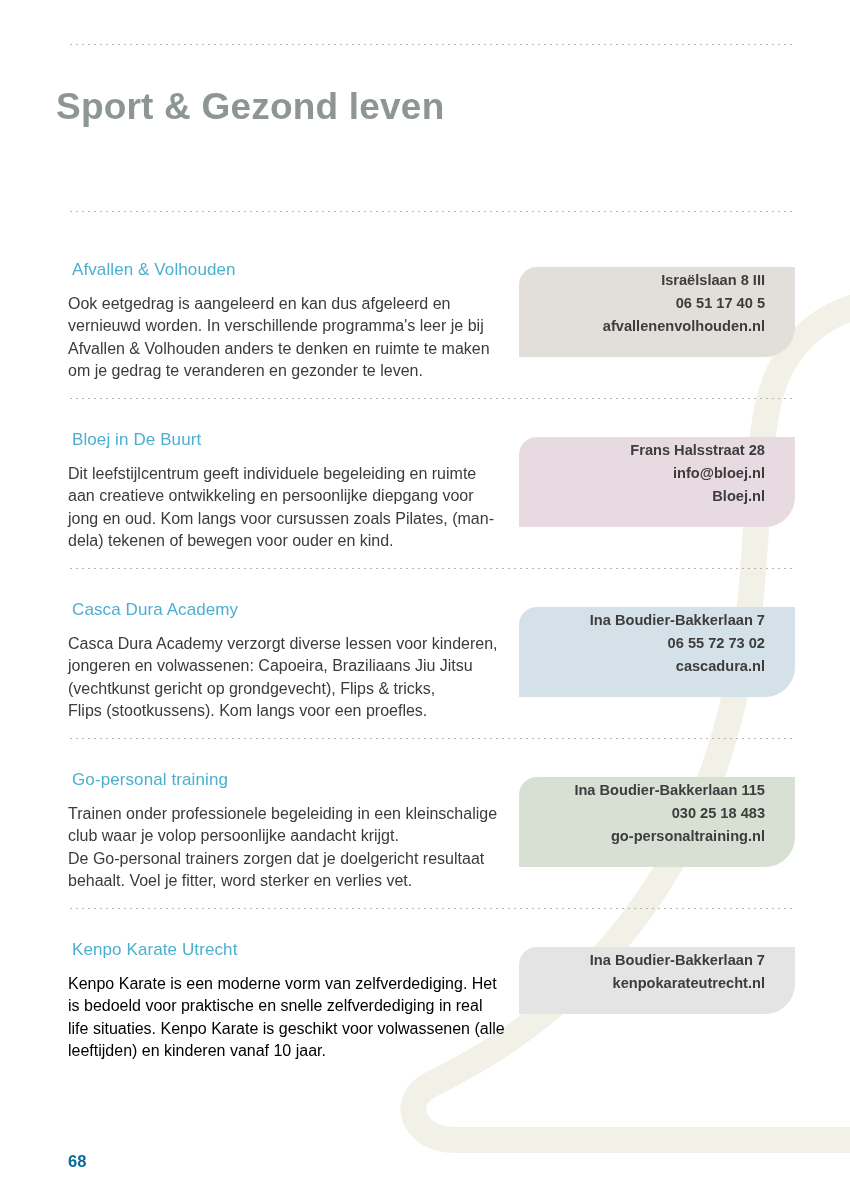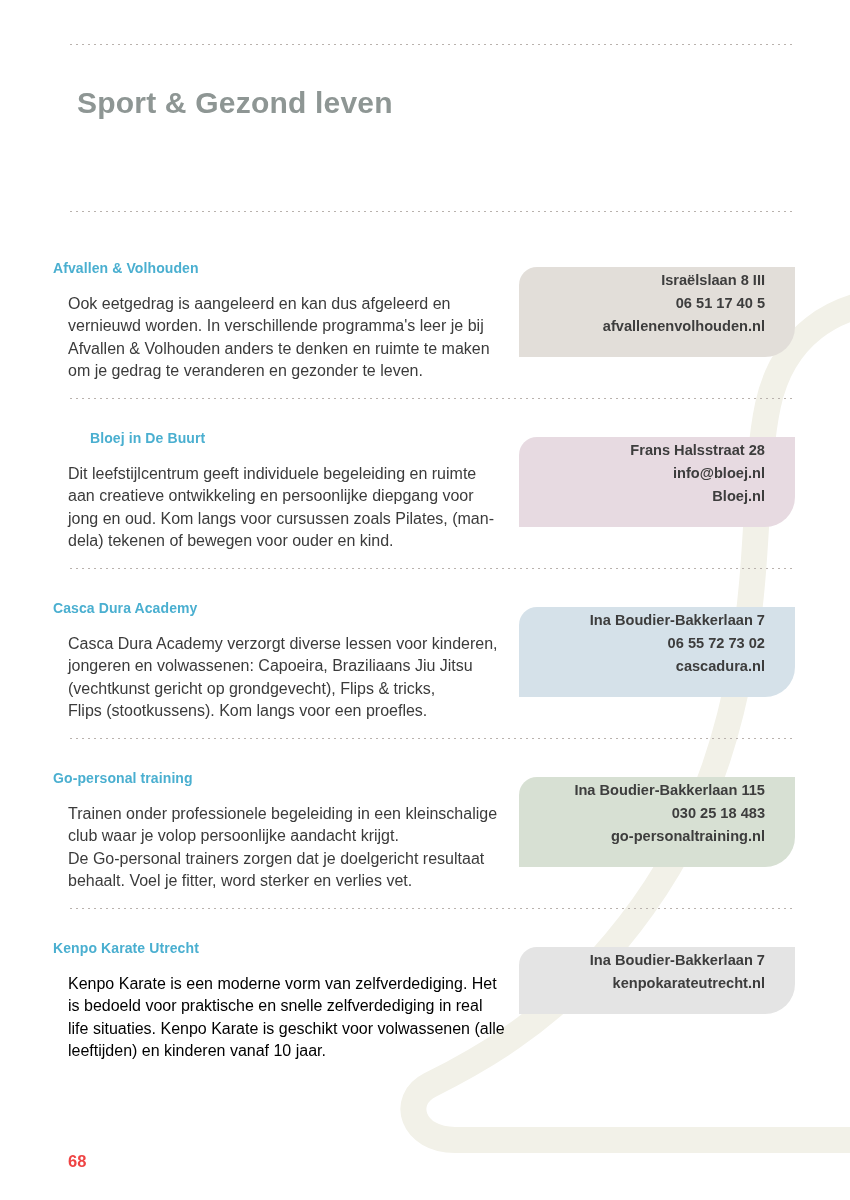--- a/index.html
+++ b/index.html
@@ -41,44 +41,44 @@
     height: 1px;
     background-image: radial-gradient(circle, #b9b2ad 0.85px, rgba(255,255,255,0) 1.1px);
     background-size: 6px 2px;
     background-repeat: repeat-x;
     background-position: 0 0;
     z-index: 3;
   }
 
   .page-title {
     position: absolute;
-    left: 77px;
+    left: 56px;
     top: 86px;
-    font-size: 30px;
+    font-size: 37px;
     font-weight: bold;
     color: #8e9694;
     letter-spacing: 0.2px;
     z-index: 3;
     white-space: nowrap;
   }
 
   
   .entry {
     position: absolute;
     left: 0;
     width: 850px;
     z-index: 3;
   }
 
   .entry-title {
     position: absolute;
-    left: 53px;
+    left: 72px;
     top: 0;
-    font-size: 14px;
-    font-weight: bold;
+    font-size: 17px;
+    font-weight: normal;
     color: #4aafd0;
     letter-spacing: 0.1px;
     white-space: nowrap;
   }
 
   .entry-body {
     position: absolute;
     left: 68px;
     top: 33px;
     width: 420px;
@@ -108,21 +108,21 @@
     white-space: nowrap;
   }
 
   
   .page-number {
     position: absolute;
     left: 68px;
     top: 1152px;
     font-size: 16.5px;
     font-weight: bold;
-    color: #ef4444;
+    color: #0369a1;
     z-index: 3;
     text-align: center;
   }
 </style>
 </head>
 <body>
 
 <div id="page">
 
   <svg class="swoosh-layer" viewBox="0 0 850 1200" preserveAspectRatio="none" aria-hidden="true">
@@ -152,21 +152,21 @@
     <div class="contact-card" style="top:7px; background:#e2ded9;">
       <div class="line">Israëlslaan 8 III</div>
       <div class="line">06 51 17 40 5</div>
       <div class="line">afvallenenvolhouden.nl</div>
     </div>
   </div>
 
   <div class="rule" style="top:398px;"></div>
 
   <div class="entry" style="top:430px;">
-    <div class="entry-title" style="color: rgb(74, 175, 208); margin-left: 37px;">Bloej in De Buurt</div>
+    <div class="entry-title" style="color: rgb(74, 175, 208);">Bloej in De Buurt</div>
     <div class="entry-body" style="color: rgb(59, 59, 59);">
       <div>Dit leefstijlcentrum geeft individuele begeleiding en ruimte</div>
       <div>aan creatieve ontwikkeling en persoonlijke diepgang voor</div>
       <div>jong en oud. Kom langs voor cursussen zoals Pilates, (man-</div>
       <div>dela) tekenen of bewegen voor ouder en kind.</div>
     </div>
     <div class="contact-card" style="top:7px; background:#e7dae1;">
       <div class="line">Frans Halsstraat 28</div>
       <div class="line">info@bloej.nl</div>
       <div class="line">Bloej.nl</div>

